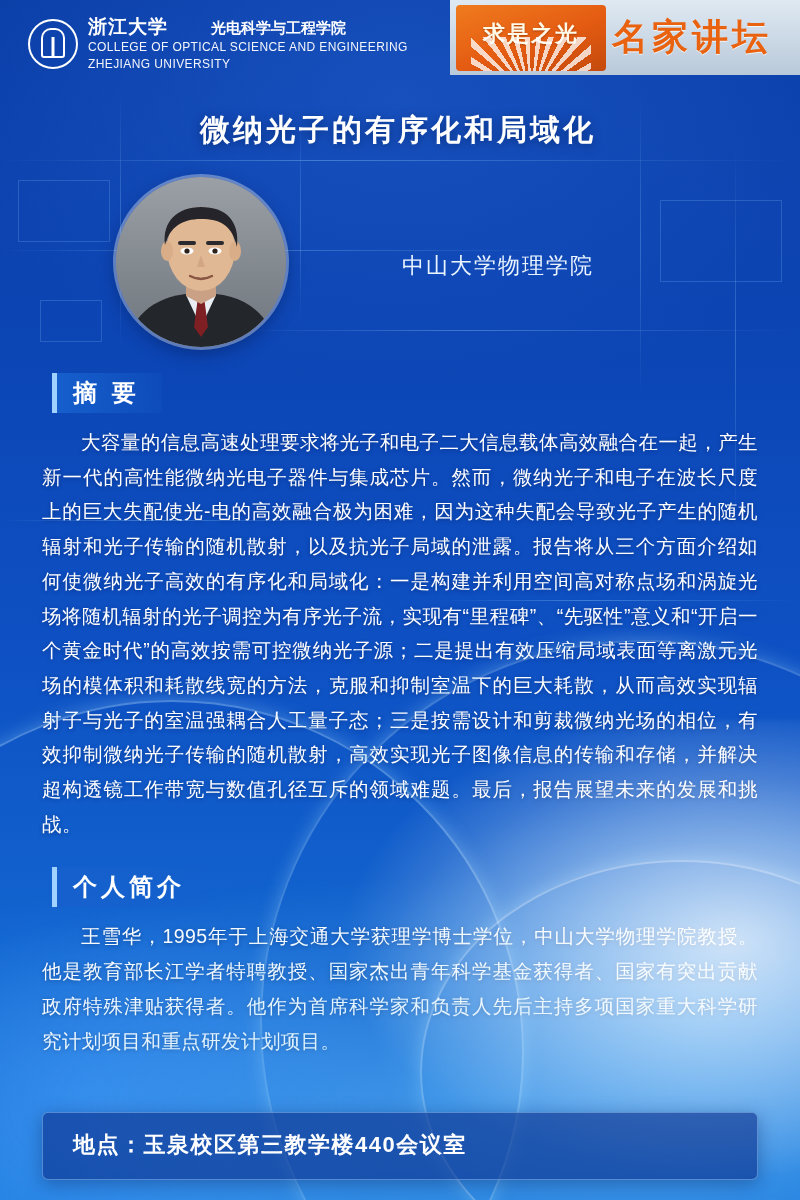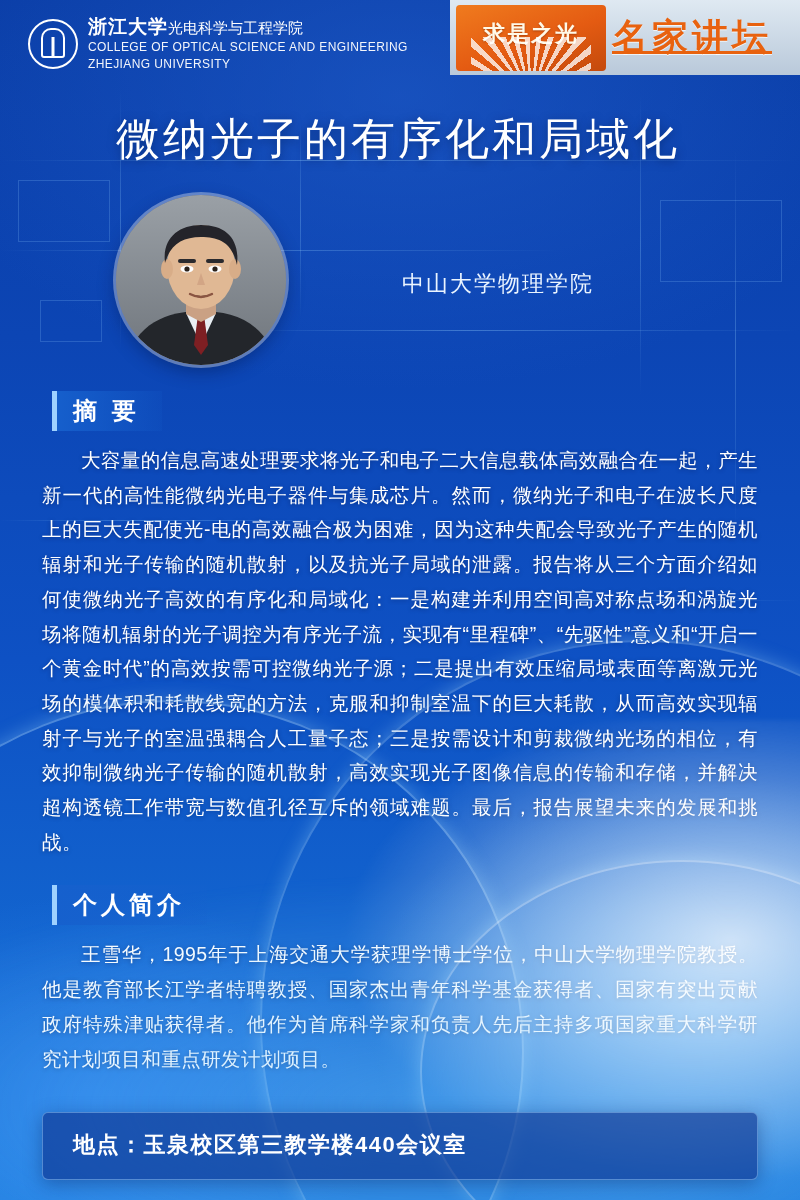--- a/index.html
+++ b/index.html
@@ -112,22 +112,23 @@
     line-height: 1.15;
   }
   .zju-cn {
     font-size: 19px;
     font-weight: bold;
     letter-spacing: 1px;
     white-space: nowrap;
   }
   .zju-cn .dept {
     font-size: 15px;
-    font-weight: normal;
+    font-weight: bold;
     letter-spacing: 0;
+    margin-left: 43px;
   }
   .zju-en {
     font-size: 12px;
     letter-spacing: 0.4px;
     white-space: nowrap;
     margin-top: 3px;
     opacity: 0.95;
   }
   .brand-plate {
     position: relative;
@@ -174,29 +175,28 @@
         rgba(255,255,255,0) 5deg 11deg);
     opacity: 0.9;
   }
   .brand-title {
     font-size: 36px;
     font-weight: bold;
     letter-spacing: 4px;
     color: #e8620f;
     text-shadow: 0 1px 0 rgba(255,255,255,0.7);
     white-space: nowrap;
-    text-decoration: underline;
   }
 
   
   .poster-title {
     margin: 30px 4px 0 0;
     text-align: center;
-    font-size: 44px;
-    font-weight: normal;
+    font-size: 30px;
+    font-weight: bold;
     color: #ffffff;
     letter-spacing: 3px;
     text-shadow: 0 2px 10px rgba(0,30,90,0.6);
   }
 
   
   .speaker {
     margin-top: 26px;
     display: flex;
     align-items: center;

